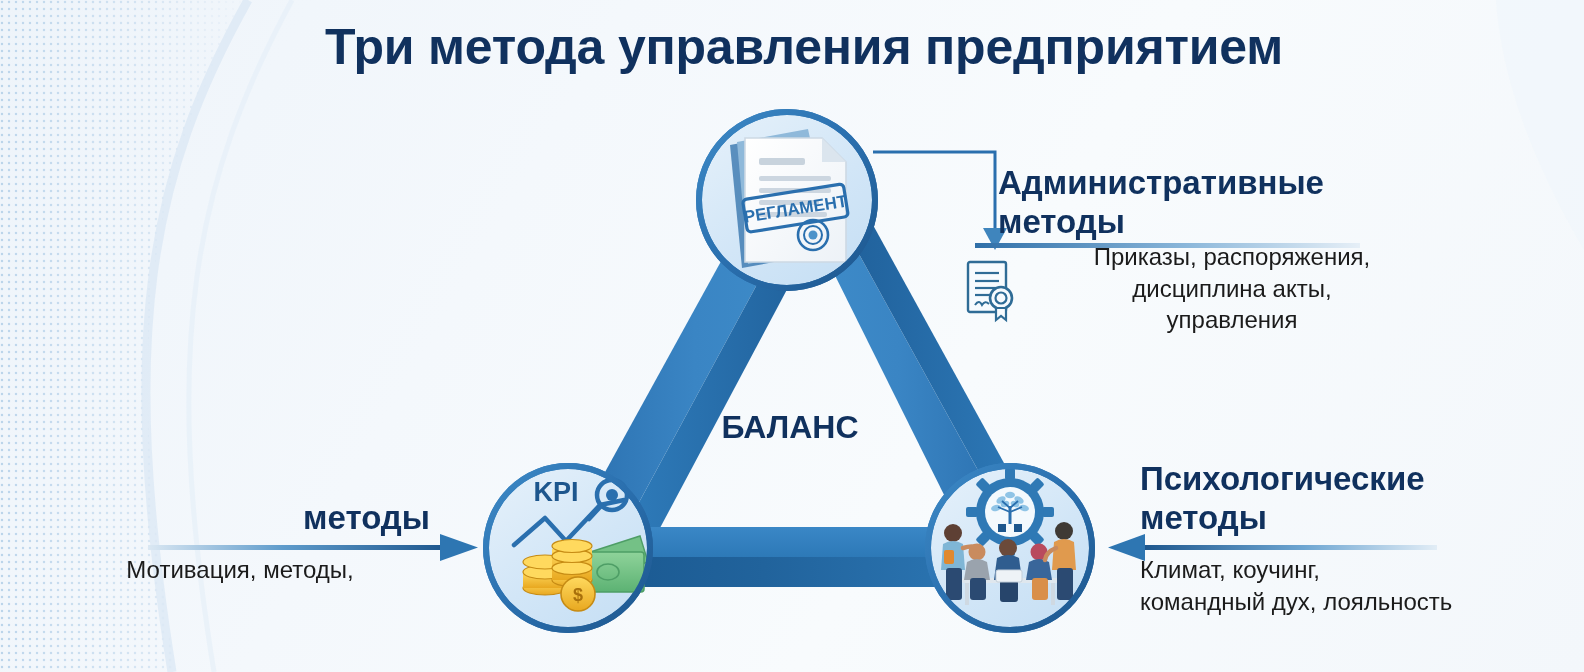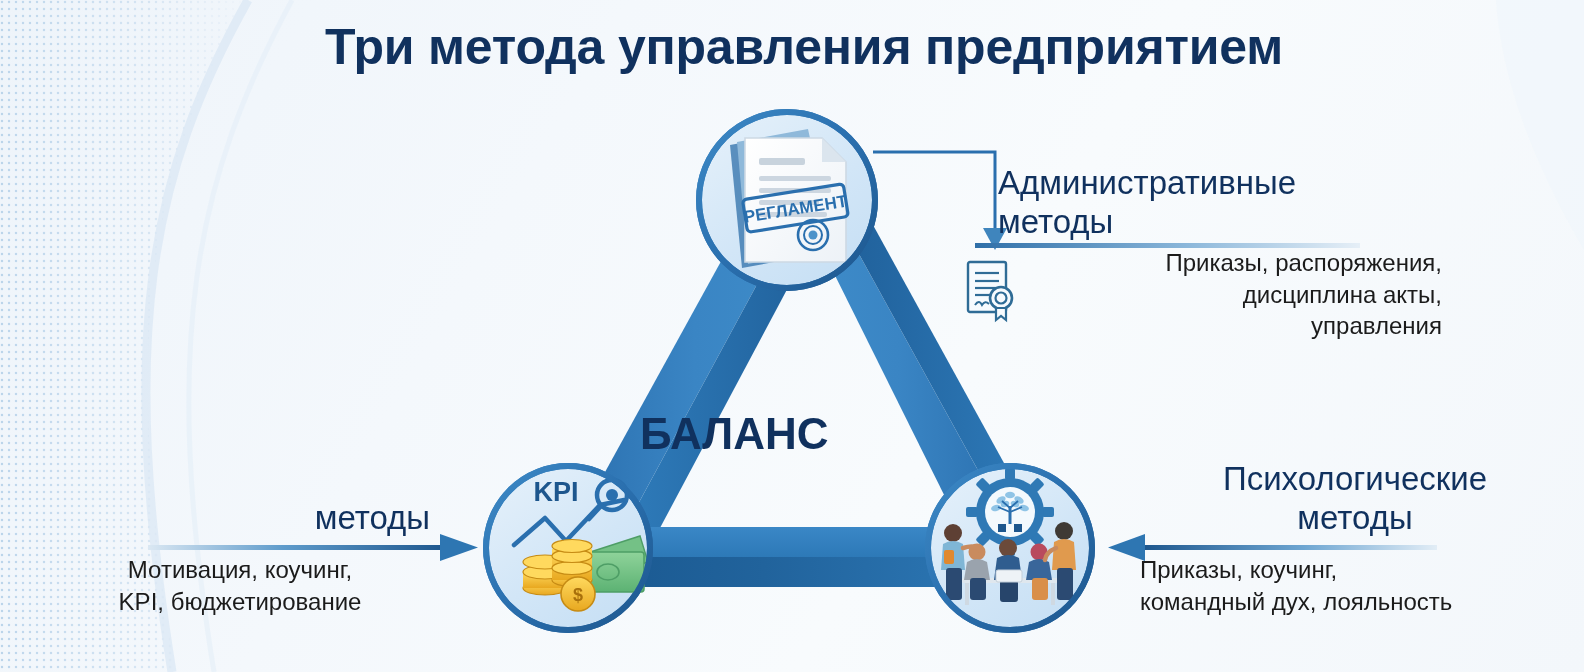--- a/index.html
+++ b/index.html
@@ -42,46 +42,47 @@
     color: #10315e;
     letter-spacing: -0.2px;
     text-shadow: 0 1px 0 rgba(255,255,255,0.6);
   }
   
   #balance {
     position: absolute;
     left: 640px;
     top: 409px;
     width: 300px;
-    font-size: 44px;
+    text-align: center;
+    font-size: 32px;
     font-weight: bold;
     color: #10315e;
   }
   
   .method-title {
     position: absolute;
     font-size: 33px;
-    font-weight: normal;
+    font-weight: bold;
     color: #10315e;
     line-height: 1.17;
   }
   .method-desc {
     position: absolute;
     font-size: 24px;
     color: #1b1b1b;
     line-height: 1.32;
   }
   
   #admin-title { left: 998px; top: 164px; width: 430px; text-align: left; }
-  #admin-desc  { left: 1022px; top: 247px; width: 420px; text-align: right; }
+  #admin-desc  { left: 1022px; top: 241px; width: 420px; text-align: center; }
   
   #econ-title { left: 60px; top: 460px; width: 370px; text-align: right; }
   #econ-desc  { left: 40px; top: 554px; width: 400px; text-align: center; }
   
-  #psy-title { left: 1140px; top: 460px; width: 430px; text-align: center; }
+  #psy-title { left: 1140px; top: 460px; width: 430px; text-align: left; }
   #psy-desc  { left: 1140px; top: 554px; width: 440px; text-align: left; }
 </style>
 </head>
 <body>
 
 <div id="canvas">
 
   <svg id="bg-pattern" viewBox="0 0 1584 672">
     <defs>
       <pattern id="dots" width="7" height="7" patternUnits="userSpaceOnUse">
@@ -371,26 +372,25 @@
     <span>Приказы, распоряжения,</span><br>
     <span>дисциплина акты,</span><br>
     <span>управления</span>
   </div>
 
   <div class="method-title" id="econ-title">
     <br>
     <span>методы</span>
   </div>
   <div class="method-desc" id="econ-desc">
-    <span>Мотивация, коучинг,</span><br>
-    <span>KPI, бюджетирование</span>
+    <span>Мотивация, методы,</span><br>
   </div>
 
   <div class="method-title" id="psy-title">
     <span>Психологические</span><br>
     <span>методы</span>
   </div>
   <div class="method-desc" id="psy-desc">
-    <span>Приказы, коучинг,</span><br>
+    <span>Климат, коучинг,</span><br>
     <span>командный дух, лояльность</span>
   </div>
 
 </div>
 
 </body></html>

